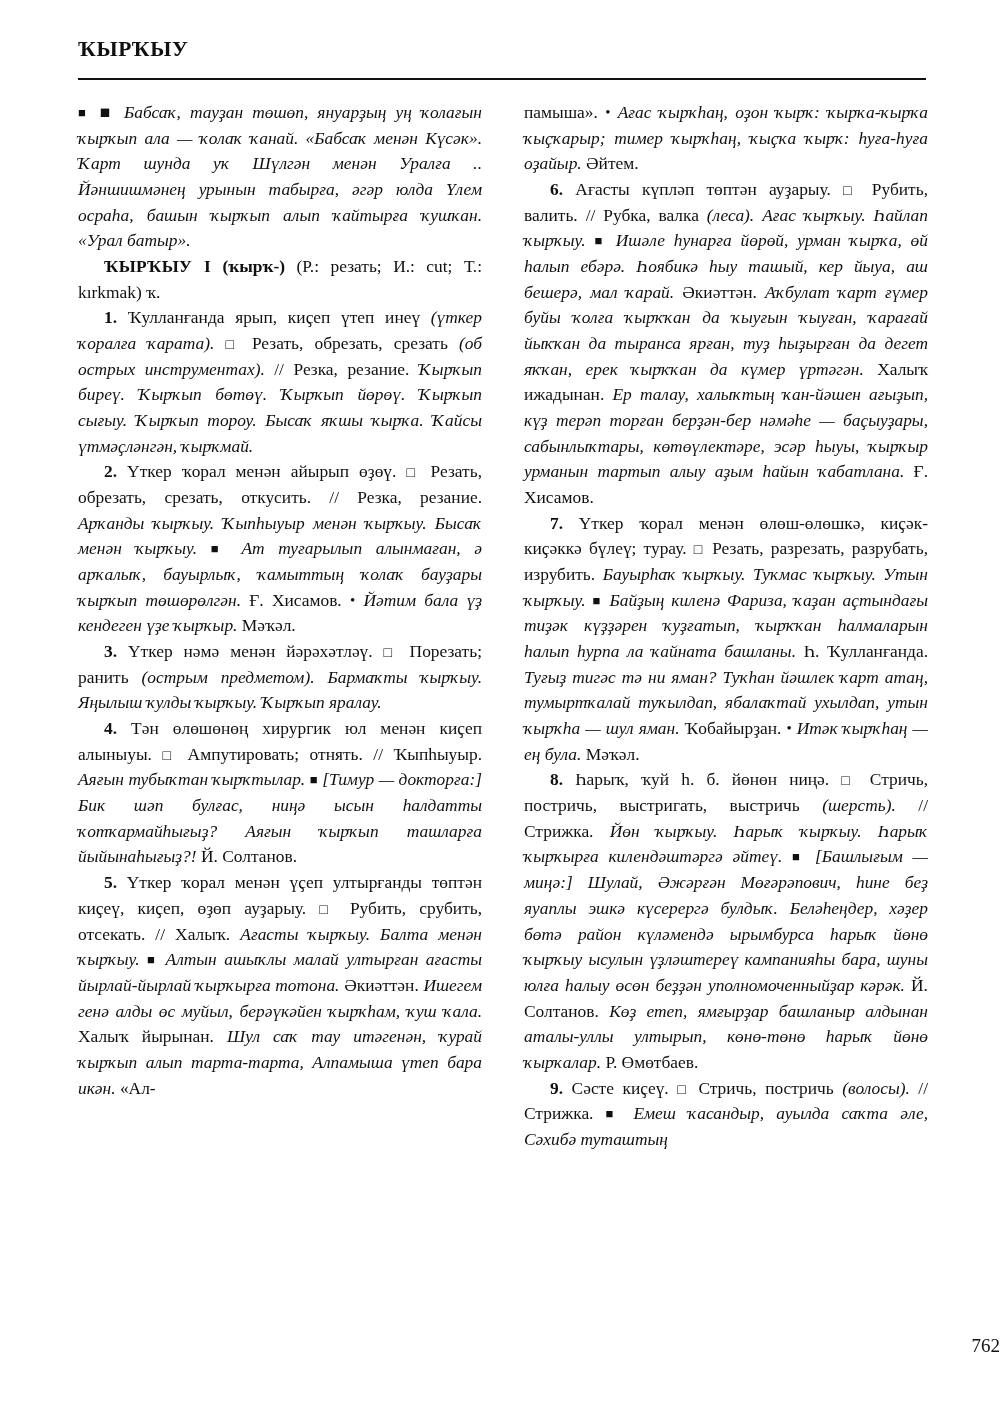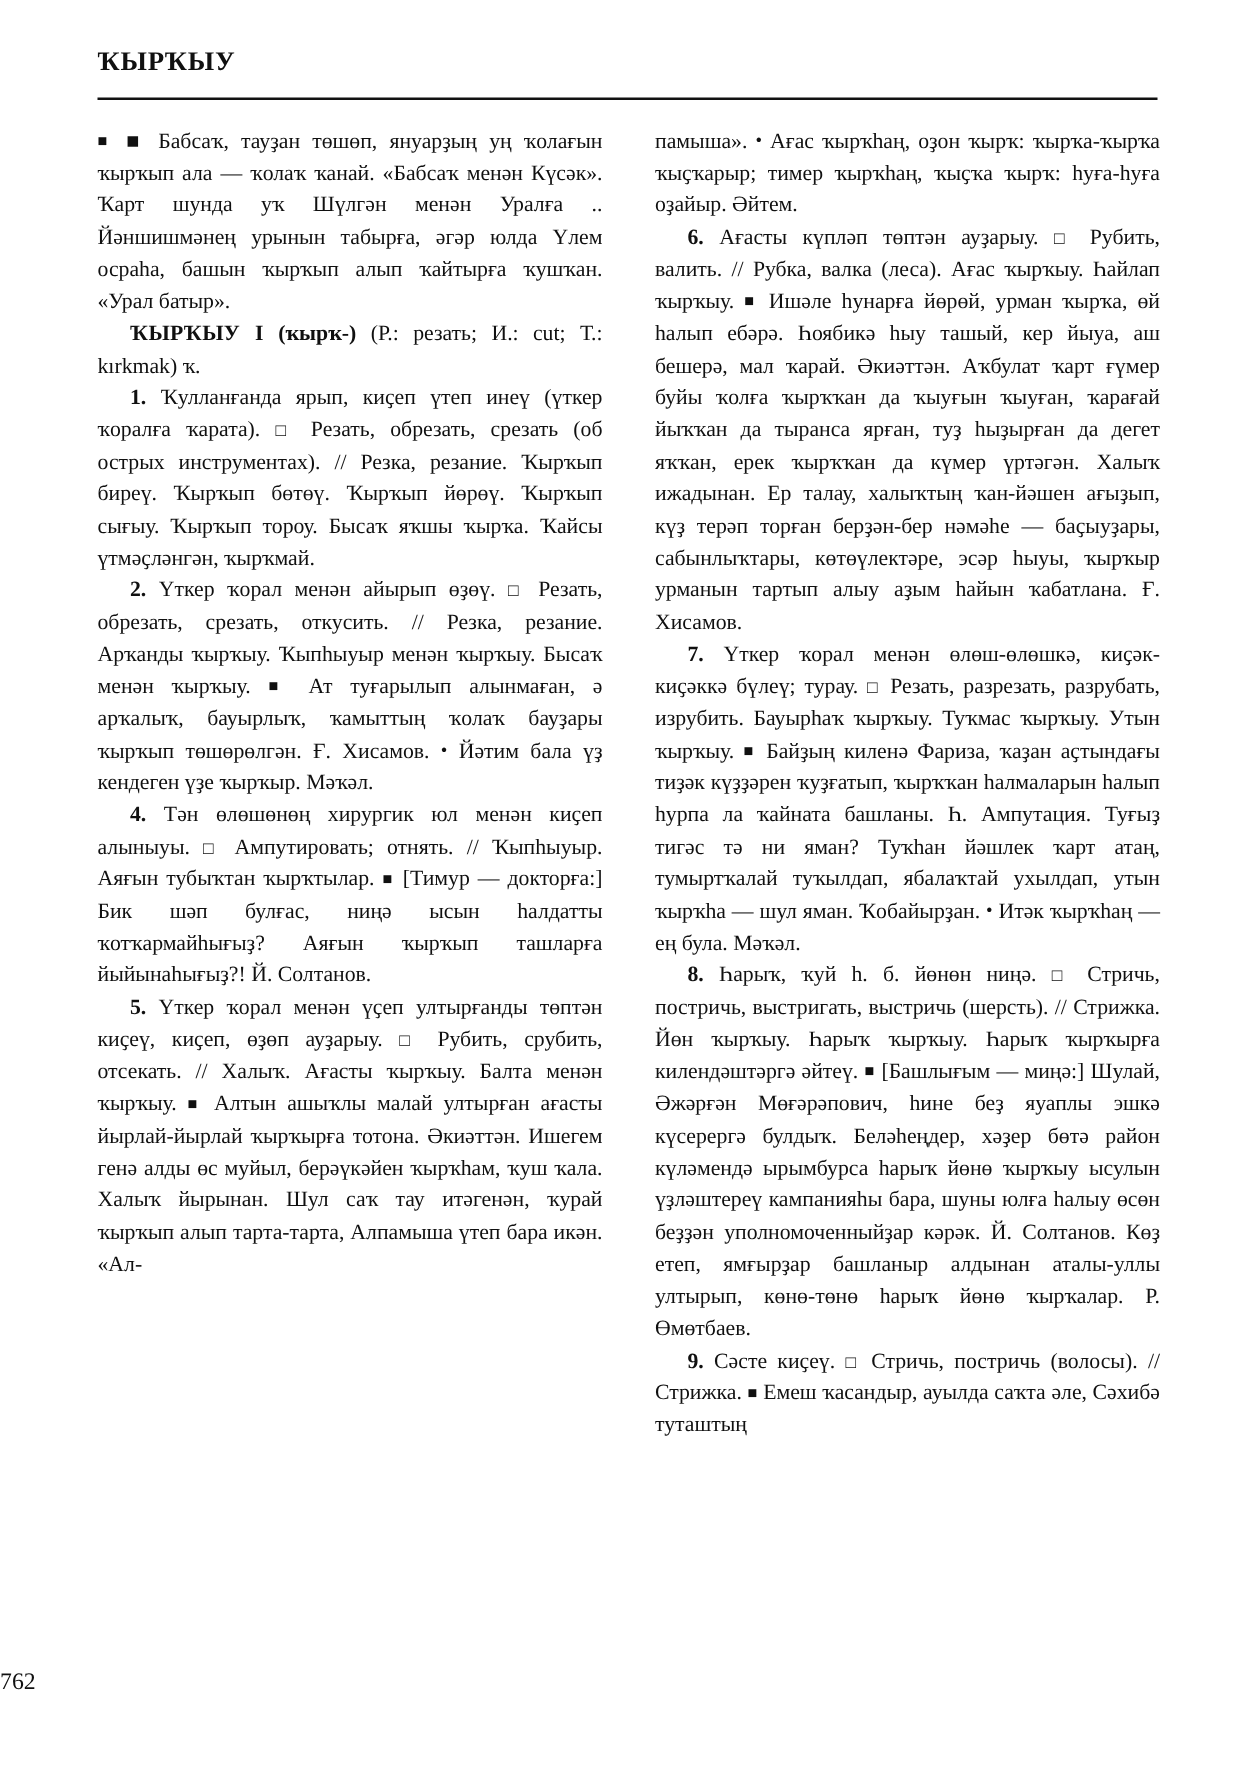--- a/index.html
+++ b/index.html
@@ -55,40 +55,40 @@
     text-justify: inter-word;
     hyphens: none;
   }
   .col p {
     margin: 0;
     text-indent: 0;
   }
   .col p.indent {
     text-indent: 26px;
   }
-  .bsh { }
+  .bsh { font-style: italic; }
   .bold { font-weight: bold; margin-top: 40px; }
   .senseno { font-weight: bold; }
   .headword {
     font-weight: bold;
     letter-spacing: 0.3px;
   }
   .sq, .sqf, .dot {
     font-style: normal;
     font-weight: normal;
   }
   .sq::before { content: "\25A0"; font-size: 13px; vertical-align: 1px; }
   .sqf::before { content: "\25A1"; font-size: 14px; vertical-align: 0px; }
   .dot::before { content: "\2022"; font-size: 15px; vertical-align: 1px; }
   .page-number {
     position: absolute;
     left: 0;
     top: 1335px;
     width: 1000px;
-    text-align: left;
+    text-align: right;
     font-size: 19px;
     font-family: "Liberation Serif", "DejaVu Serif", serif;
   }
 </style>
 </head>
 <body>
 
 <div class="page">
 
   <div class="running-head">ҠЫРҠЫУ</div>
@@ -129,20 +129,28 @@
         <span>// Резка, резание.</span>
         <span class="bsh">Арҡанды ҡырҡыу. Ҡыпһыуыр менән ҡырҡыу. Бысаҡ менән ҡырҡыу.</span>
         <span class="sq"></span>
         <span class="bsh">Ат туғарылып алынмаған, ә арҡалыҡ, бауырлыҡ, ҡамыттың ҡолаҡ бауҙары ҡырҡып төшөрөлгән.</span>
         <span>Ғ. Хисамов.</span>
         <span class="dot"></span>
         <span class="bsh">Йәтим бала үҙ кендеген үҙе ҡырҡыр.</span>
         <span>Мәҡәл.</span>
       </p>
 
+      <p class="indent">
+        <span class="senseno">3.</span>
+        <span>Үткер нәмә менән йәрәхәтләү.</span>
+        <span class="sqf"></span>
+        <span>Порезать; ранить</span>
+        <span class="bsh">(острым предметом).</span>
+        <span class="bsh">Бармаҡты ҡырҡыу. Яңылыш ҡулды ҡырҡыу. Ҡырҡып яралау.</span>
+      </p>
 
       <p class="indent">
         <span class="senseno">4.</span>
         <span>Тән өлөшөнөң хирургик юл менән киҫеп алыныуы.</span>
         <span class="sqf"></span>
         <span>Ампутировать; отнять.</span>
         <span>// Ҡыпһыуыр.</span>
         <span class="bsh">Аяғын тубыҡтан ҡырҡтылар.</span>
         <span class="sq"></span>
         <span class="bsh">[Тимур — докторға:] Бик шәп булғас, ниңә ысын һалдатты ҡотҡармайһығыҙ? Аяғын ҡырҡып ташларға йыйынаһығыҙ?!</span>
@@ -194,21 +202,21 @@
       </p>
 
       <p class="indent">
         <span class="senseno">7.</span>
         <span>Үткер ҡорал менән өлөш-өлөшкә, киҫәк-киҫәккә бүлеү; турау.</span>
         <span class="sqf"></span>
         <span>Резать, разрезать, разрубать, изрубить.</span>
         <span class="bsh">Бауырһаҡ ҡырҡыу. Туҡмас ҡырҡыу. Утын ҡырҡыу.</span>
         <span class="sq"></span>
         <span class="bsh">Байҙың киленә Фариза, ҡаҙан аҫтындағы тиҙәк күҙҙәрен ҡуҙғатып, ҡырҡҡан һалмаларын һалып һурпа ла ҡайната башланы.</span>
-        <span>Һ. Ампутация.</span>
+        <span>Һ. Ҡулланғанда.</span>
         <span class="bsh">Туғыҙ тигәс тә ни яман? Туҡһан йәшлек ҡарт атаң, тумыртҡалай туҡылдап, ябалаҡтай ухылдап, утын ҡырҡһа — шул яман.</span>
         <span>Ҡобайырҙан.</span>
         <span class="dot"></span>
         <span class="bsh">Итәк ҡырҡһаң — ең була.</span>
         <span>Мәҡәл.</span>
       </p>
 
       <p class="indent">
         <span class="senseno">8.</span>
         <span>Һарыҡ, ҡуй һ. б. йөнөн ниңә.</span>

